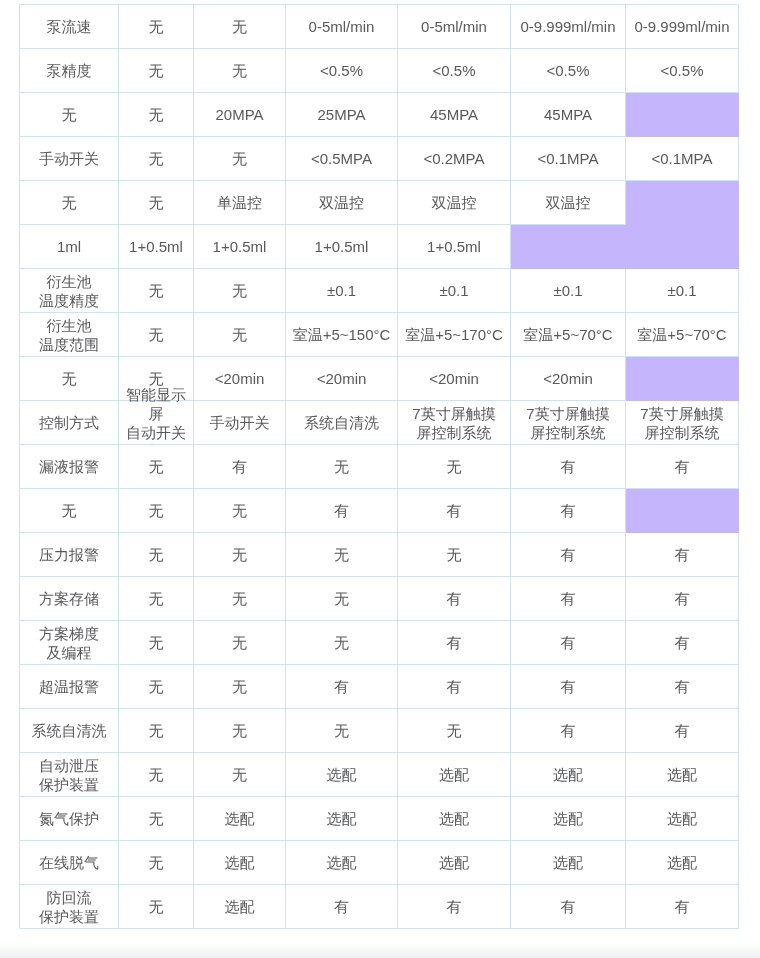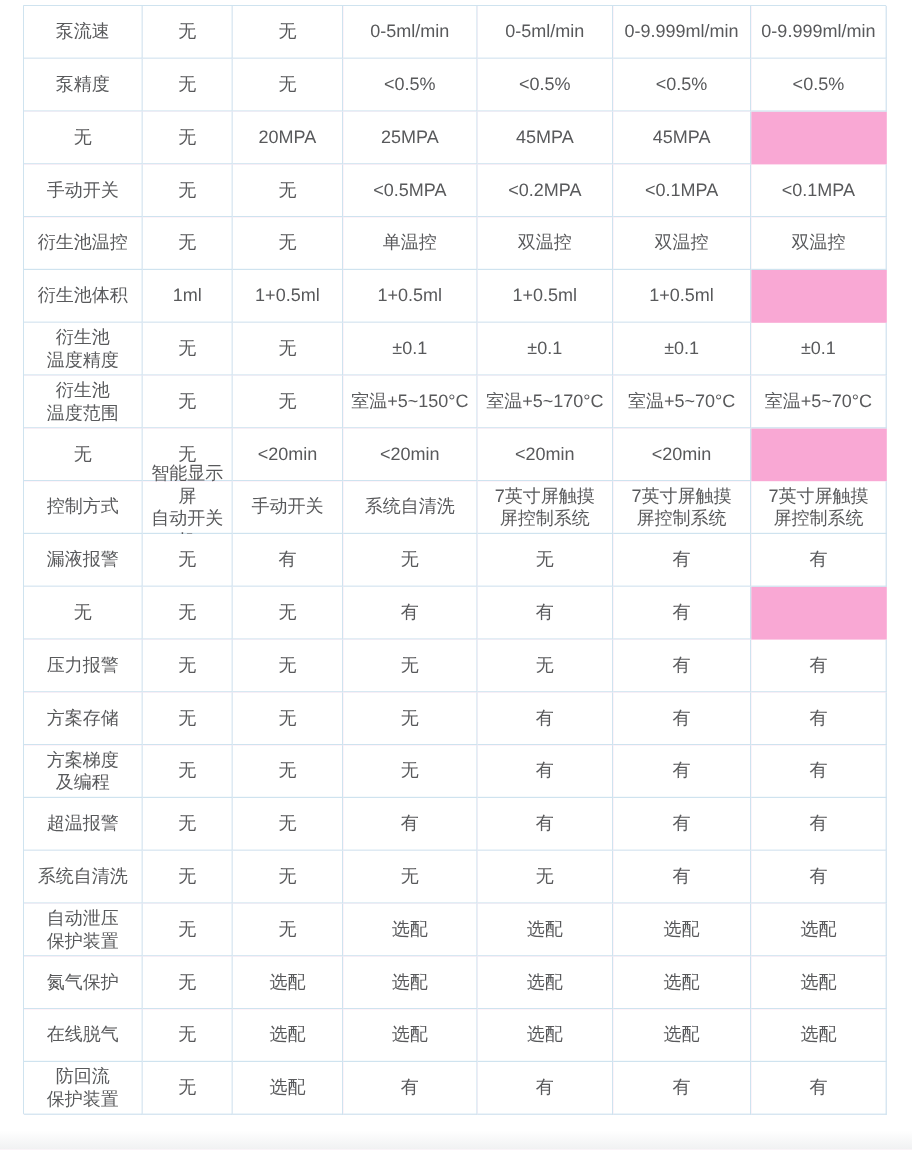--- a/index.html
+++ b/index.html
@@ -12,21 +12,21 @@
     width:760px;height:958px;
     background:var(--bg);
     font-family:"Liberation Sans","DejaVu Sans",sans-serif;
     overflow:hidden;
   }
   .page{position:relative;width:760px;height:958px;background:var(--bg);}
   .spec-table{
     position:absolute;left:19px;top:4px;width:720px;
     border-top:1px solid var(--border);
     border-left:1px solid var(--border);
-    background:#f9a8d4;
+    background:#c4b5fd;
     border-radius:2px;
   }
   .row{display:grid;grid-template-columns:99px 75px 92px 112px 113px 115px 113px;}
   .cell{
     height:44px;
     border-right:1px solid var(--border);
     border-bottom:1px solid var(--border);
     display:flex;align-items:center;justify-content:center;
     text-align:center;
     white-space:pre-line;
@@ -77,30 +77,28 @@
       <div class="row">
         <div class="cell label-cell">手动开关</div>
         <div class="cell value-cell">无</div>
         <div class="cell value-cell">无</div>
         <div class="cell value-cell">&lt;0.5MPA</div>
         <div class="cell value-cell">&lt;0.2MPA</div>
         <div class="cell value-cell">&lt;0.1MPA</div>
         <div class="cell value-cell">&lt;0.1MPA</div>
       </div>
       <div class="row">
-        <div class="cell label-cell">衍生池温控</div>
         <div class="cell value-cell">无</div>
         <div class="cell value-cell">无</div>
         <div class="cell value-cell">单温控</div>
         <div class="cell value-cell">双温控</div>
         <div class="cell value-cell">双温控</div>
         <div class="cell value-cell">双温控</div>
       </div>
       <div class="row">
-        <div class="cell label-cell">衍生池体积</div>
         <div class="cell value-cell">1ml</div>
         <div class="cell value-cell">1+0.5ml</div>
         <div class="cell value-cell">1+0.5ml</div>
         <div class="cell value-cell">1+0.5ml</div>
         <div class="cell value-cell">1+0.5ml</div>
       </div>
       <div class="row">
         <div class="cell label-cell">衍生池
 温度精度</div>
         <div class="cell value-cell">无</div>

